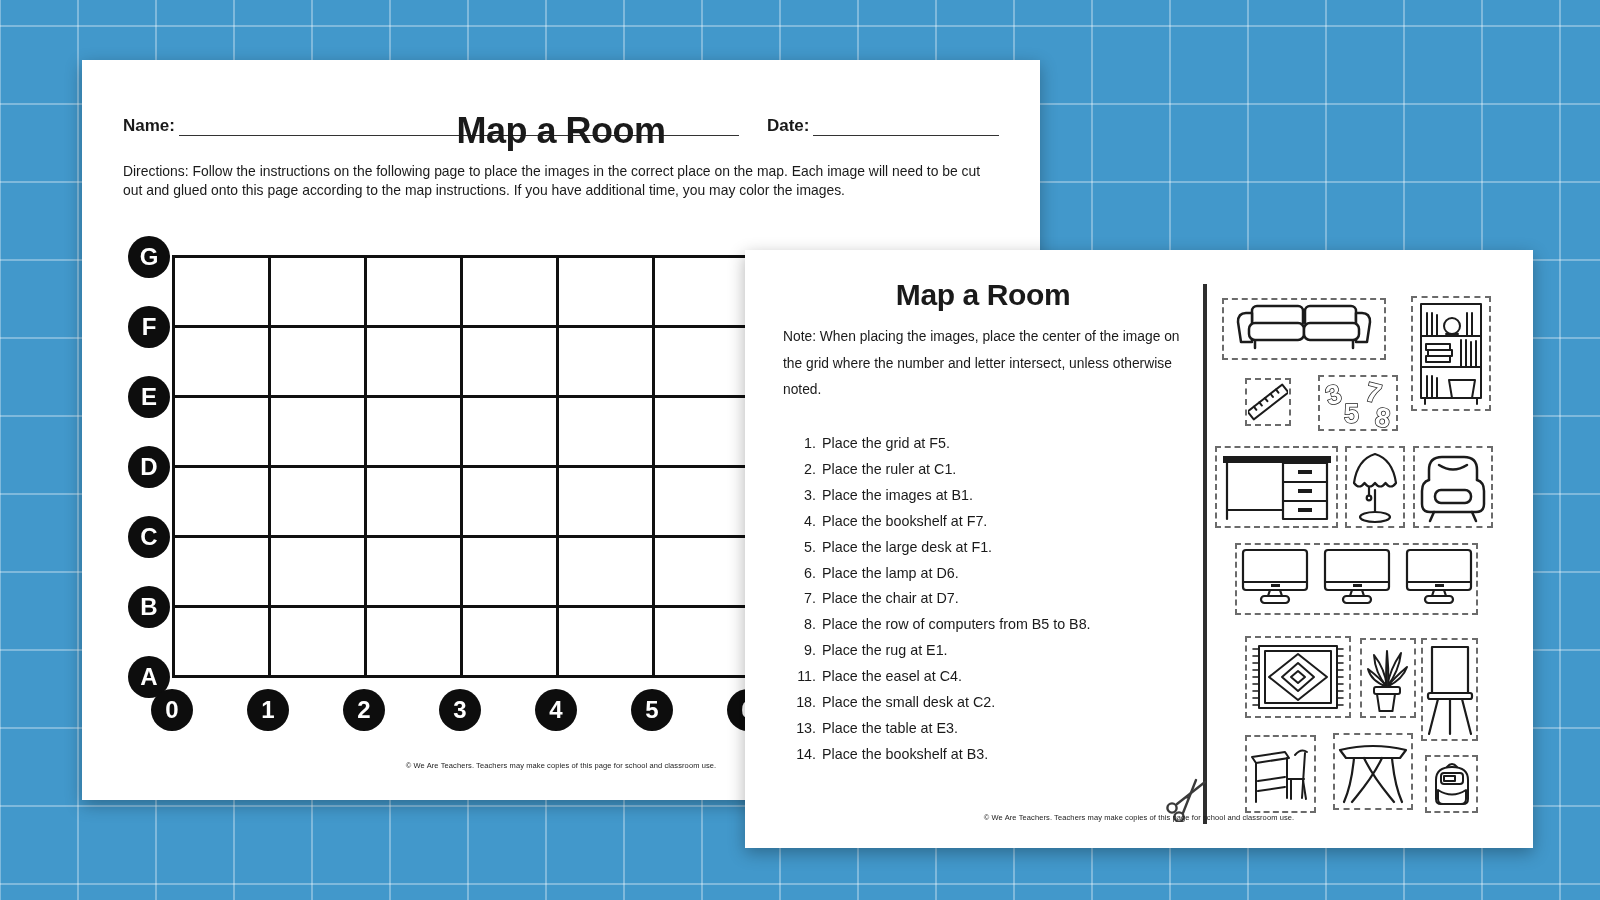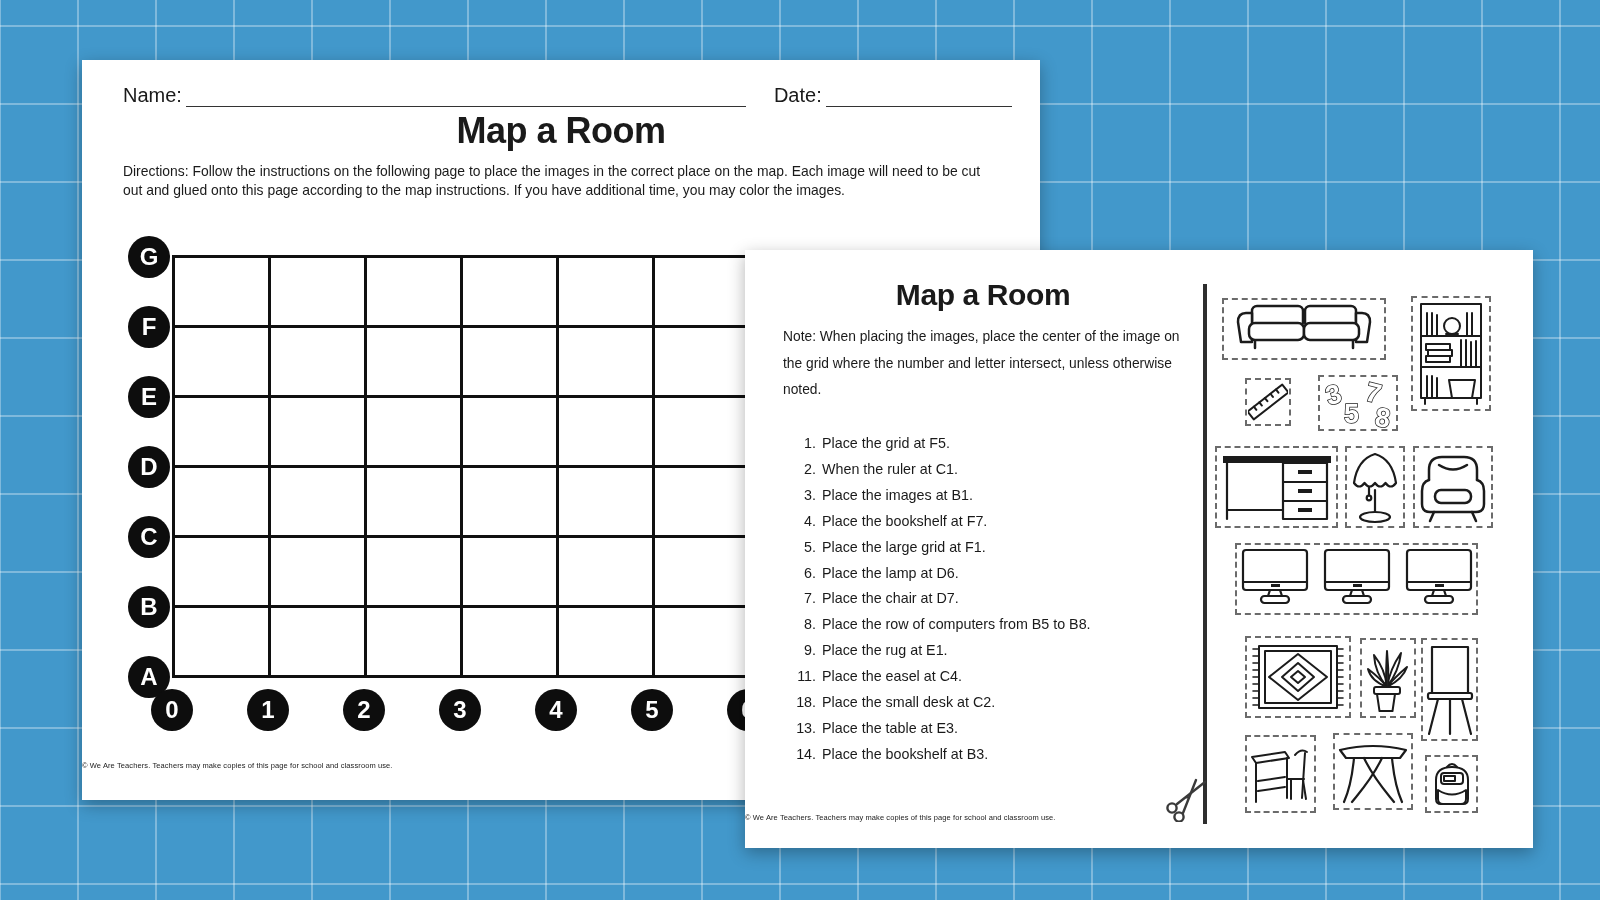--- a/index.html
+++ b/index.html
@@ -12,32 +12,32 @@
       linear-gradient(rgba(255,255,255,.32) 2px, transparent 2px),
       linear-gradient(90deg, rgba(255,255,255,.32) 2px, transparent 2px);
     background-size:78px 78px, 78px 78px;
     background-position:0 25px, 77px 0;
   }
   .page{position:absolute;background:#fff;box-shadow:0 5px 16px rgba(0,0,0,.30);}
   #page1{left:82px;top:60px;width:958px;height:740px;}
   #page2{left:745px;top:250px;width:788px;height:598px;}
 
   
-  .namebar{position:absolute;left:41px;top:24px;width:876px;display:flex;align-items:flex-end;font-size:20px;font-weight:400;}
+  .namebar{position:absolute;left:41px;top:24px;width:876px;display:flex;align-items:flex-end;font-size:17px;font-weight:700;}
   .uline{border-bottom:1.5px solid #333;height:15px;flex:none;}
   .u-name{width:560px;margin-left:4px;}
   .u-date{width:186px;margin-left:4px;}
-  .datelab{margin-left:28px;}
+  .datelab{margin-left:28px;margin-top:32px;}
   .title1{position:absolute;left:0;top:50px;width:100%;text-align:center;font-size:36px;font-weight:800;letter-spacing:-.5px;}
   .directions{position:absolute;left:41px;top:102px;width:868px;font-size:13.9px;line-height:1.4;}
   .hline{position:absolute;height:3px;background:#101010;left:90px;width:842px;}
   .vline{position:absolute;width:3px;background:#101010;top:195px;height:423px;}
   .lab{position:absolute;width:42px;height:42px;border-radius:50%;background:#0d0d0d;color:#fff;
        font-weight:800;font-size:24px;display:flex;align-items:center;justify-content:center;}
-  .footer{position:absolute;left:0;width:100%;font-size:7.5px;color:#222;letter-spacing:.1px;}
+  .footer{position:absolute;left:0;width:100%;text-align:center;font-size:7.5px;color:#222;letter-spacing:.1px;}
   #page1 .footer{bottom:30px;}
 
   
   .title2{position:absolute;left:30px;top:28px;width:416px;text-align:center;font-size:30px;font-weight:800;letter-spacing:-.4px;}
   .note{position:absolute;left:38px;top:74px;width:412px;font-size:13.8px;line-height:1.93;}
   .ilist{position:absolute;left:38px;top:181px;width:414px;font-size:14.3px;}
   .irow{display:flex;line-height:25.9px;}
   .irow .n{width:33px;text-align:right;margin-right:6px;flex:none;}
   .divider{position:absolute;left:458px;top:34px;width:4px;height:540px;background:#2e2e2e;}
   .scissors{position:absolute;left:420px;top:528px;width:44px;height:44px;}
@@ -101,33 +101,33 @@
   <div class="title2">Map a Room</div>
   <div class="note">Note: When placing the images, place the center of the image on the grid where the number and letter intersect, unless otherwise noted.</div>
 
   <div class="ilist">
     <div class="irow">
         <span class="n">1.</span>
         <span class="t">Place the grid at F5.</span>
       </div>
     <div class="irow">
         <span class="n">2.</span>
-        <span class="t">When the ruler at C1.</span>
+        <span class="t">Place the ruler at C1.</span>
       </div>
     <div class="irow">
         <span class="n">3.</span>
         <span class="t">Place the images at B1.</span>
       </div>
     <div class="irow">
         <span class="n">4.</span>
         <span class="t">Place the bookshelf at F7.</span>
       </div>
     <div class="irow">
         <span class="n">5.</span>
-        <span class="t">Place the large grid at F1.</span>
+        <span class="t">Place the large desk at F1.</span>
       </div>
     <div class="irow">
         <span class="n">6.</span>
         <span class="t">Place the lamp at D6.</span>
       </div>
     <div class="irow">
         <span class="n">7.</span>
         <span class="t">Place the chair at D7.</span>
       </div>
     <div class="irow">

